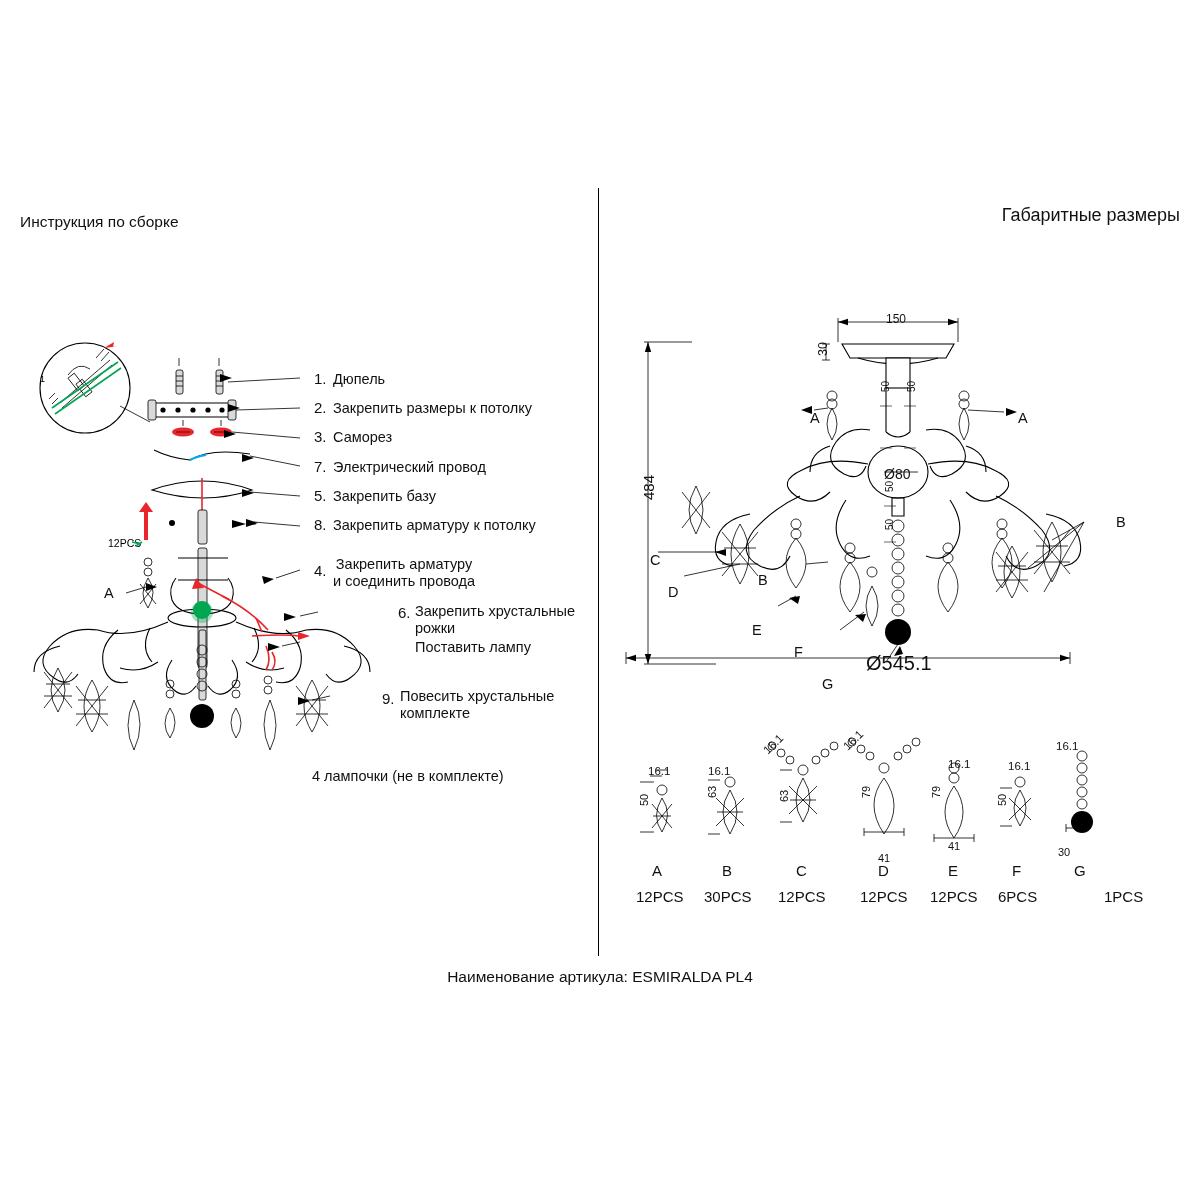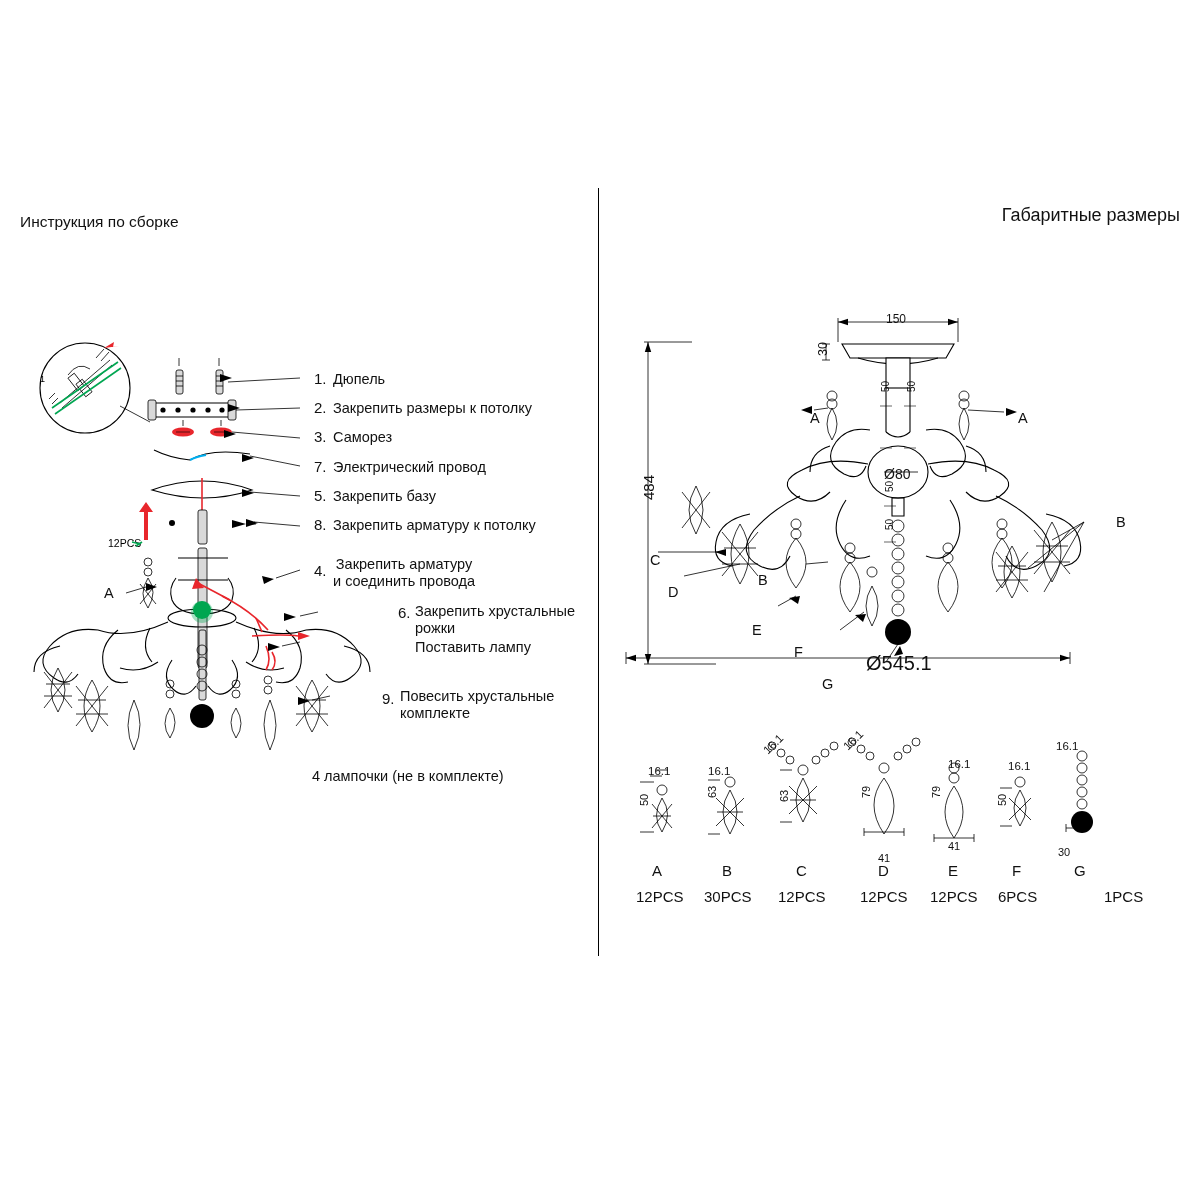--- a/index.html
+++ b/index.html
@@ -38,20 +38,21 @@
 </style>
 </head>
 <body>
 
 <div class="page">
 
   <div class="vline"></div>
 
   <div class="hdr-left">Инструкция по сборке</div>
   <div class="hdr-right">Габаритные размеры</div>
+  <div class="footer">Наименование артикула: ESMIRALDA PL4</div>
 
   <svg width="600" height="840" style="left:0;top:160px;">
 
     <circle class="k" cx="85" cy="228" r="45"></circle>
     <g class="kthin">
       <path d="M60 243 L110 200"></path>
       <path d="M62 248 L112 205"></path>
       <path d="M68 215 q10 -14 22 -6"></path>
       <path d="M96 198 l8 -9 m-3 12 l8 -9"></path>
       <path d="M55 233 l-6 6 M58 238 l-6 6"></path>

